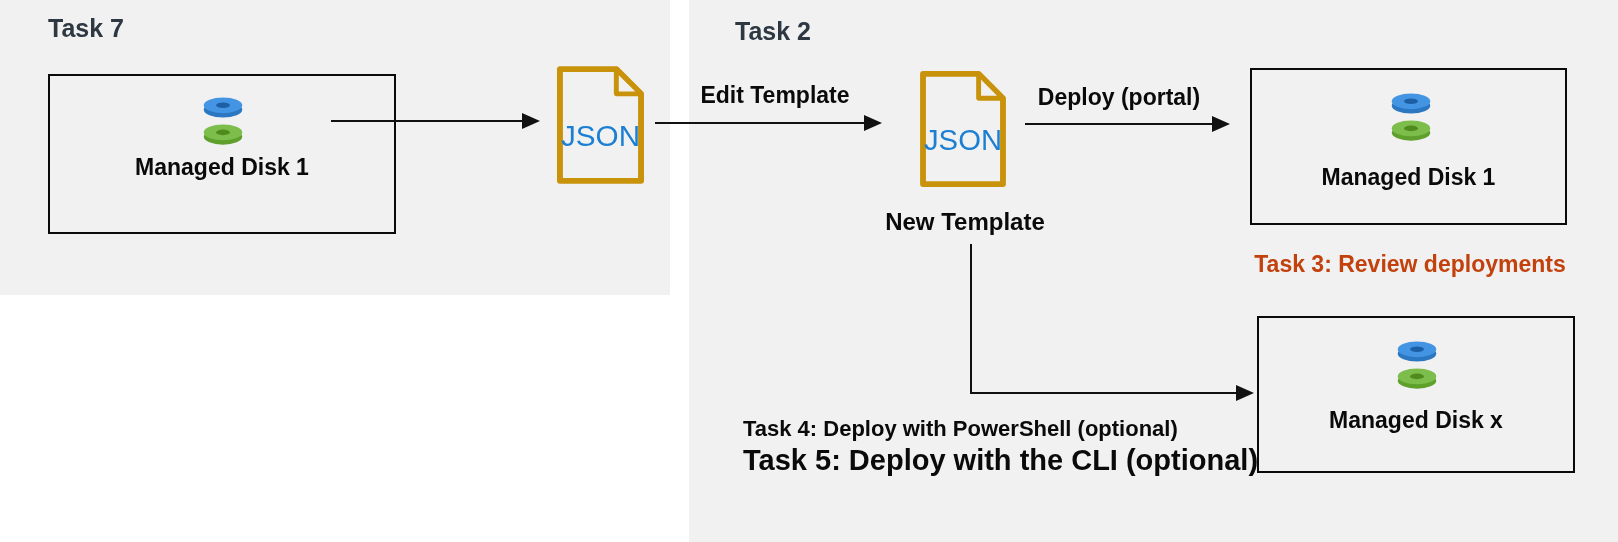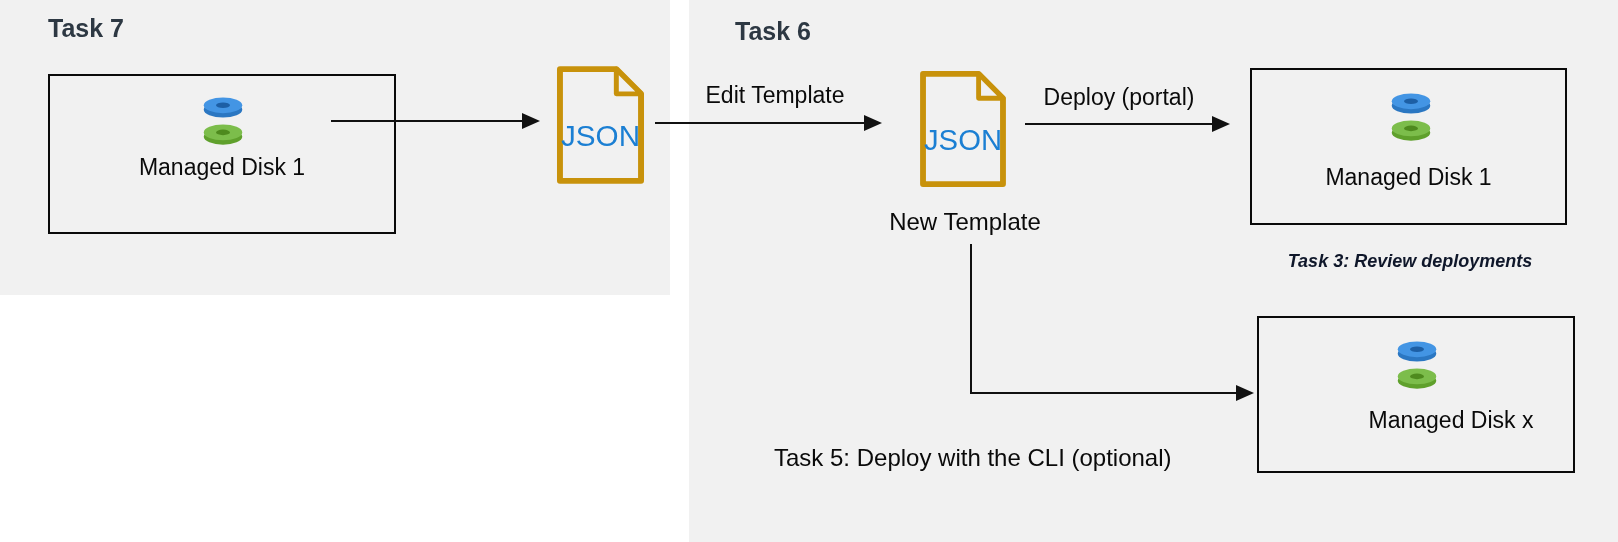--- a/index.html
+++ b/index.html
@@ -12,26 +12,26 @@
   }
   .panel{position:absolute;background:#f1f1f1;}
   #panel-left{left:0;top:0;width:670px;height:295px;}
   #panel-right{left:689px;top:0;width:929px;height:542px;}
   .abs{position:absolute;}
   .task-heading{
     font-size:25px;font-weight:bold;color:#2d3843;
     line-height:1.1;white-space:nowrap;
   }
   .black-label{
-    font-size:23px;font-weight:normal;color:#0a0a0a;
+    font-size:23px;font-weight:bold;color:#0a0a0a;
     line-height:1.1;white-space:nowrap;
   }
   .slate-label{
-    font-size:18px;font-weight:bold;color:#0f172a;
-    line-height:1.1;white-space:nowrap;font-style:italic;
+    font-size:23px;font-weight:bold;color:#c2410c;
+    line-height:1.1;white-space:nowrap;
   }
   .centered{text-align:center;}
   .disk-box{
     position:absolute;
     border:2px solid #0a0a0a;
     background:transparent;
     box-sizing:border-box;
   }
   svg{display:block;}
   .overlay{position:absolute;left:0;top:0;pointer-events:none;}
@@ -57,21 +57,21 @@
     <ellipse cx="32" cy="17" rx="8" ry="3.2" fill="#1d5fa5"></ellipse>
   </svg>
   <div class="abs black-label centered" style="left:48px;top:155px;width:348px;">Managed Disk 1</div>
 
   <svg class="abs" style="left:556px;top:65px;" width="89" height="120" viewBox="0 0 90 121">
     <path d="M4 4 H61 L86 29 V117 H4 Z" fill="#f1f1f1" stroke="#c8920b" stroke-width="6" stroke-linejoin="round"></path>
     <path d="M61 4 V29 H86 Z" fill="#f1f1f1" stroke="#c8920b" stroke-width="5" stroke-linejoin="round"></path>
     <text x="45" y="82" text-anchor="middle" font-size="30" fill="#1b7fd3" font-family="Liberation Sans, sans-serif">JSON</text>
   </svg>
 
-  <div class="abs task-heading" style="left:735px;top:18px;">Task 6</div>
+  <div class="abs task-heading" style="left:735px;top:18px;">Task 2</div>
 
   <div class="abs black-label centered" style="left:675px;top:83px;width:200px;">Edit Template</div>
 
   <svg class="abs" style="left:919px;top:70px;" width="88" height="118" viewBox="0 0 90 121">
     <path d="M4 4 H61 L86 29 V117 H4 Z" fill="#f1f1f1" stroke="#c8920b" stroke-width="6" stroke-linejoin="round"></path>
     <path d="M61 4 V29 H86 Z" fill="#f1f1f1" stroke="#c8920b" stroke-width="5" stroke-linejoin="round"></path>
     <text x="45" y="82" text-anchor="middle" font-size="30" fill="#1b7fd3" font-family="Liberation Sans, sans-serif">JSON</text>
   </svg>
   <div class="abs black-label centered" style="left:1019px;top:85px;width:200px;">Deploy (portal)</div>
 
@@ -92,23 +92,24 @@
 
   <div class="disk-box" style="left:1257px;top:316px;width:318px;height:157px;"></div>
   <svg class="abs" style="left:1389px;top:334px;" width="56" height="62" viewBox="0 0 64 70">
     <ellipse cx="32" cy="53" rx="22" ry="9" fill="#5fa02c"></ellipse>
     <ellipse cx="32" cy="48" rx="22" ry="9" fill="#7cbd4b"></ellipse>
     <ellipse cx="32" cy="48" rx="8" ry="3.2" fill="#4e8a1e"></ellipse>
     <ellipse cx="32" cy="22" rx="22" ry="9" fill="#2b77c2"></ellipse>
     <ellipse cx="32" cy="17" rx="22" ry="9" fill="#4395e4"></ellipse>
     <ellipse cx="32" cy="17" rx="8" ry="3.2" fill="#1d5fa5"></ellipse>
   </svg>
-  <div class="abs black-label centered" style="left:1292px;top:408px;width:318px;">Managed Disk x</div>
+  <div class="abs black-label centered" style="left:1257px;top:408px;width:318px;">Managed Disk x</div>
 
-  <div class="abs black-label" style="left:774px;top:445px;font-size:24px;">Task 5: Deploy with the CLI (optional)</div>
+  <div class="abs black-label" style="left:743px;top:417px;font-size:22px;">Task 4: Deploy with PowerShell (optional)</div>
+  <div class="abs black-label" style="left:743px;top:445px;font-size:29px;">Task 5: Deploy with the CLI (optional)</div>
 
   <svg class="overlay" width="1618" height="542" viewBox="0 0 1618 542">
     <g>
       <line x1="331" y1="121" x2="524" y2="121" stroke="#111111" stroke-width="2"></line>
       <polygon points="540,121 522,113 522,129" fill="#111111"></polygon>
     </g>
     <g>
       <line x1="655" y1="123" x2="866" y2="123" stroke="#111111" stroke-width="2"></line>
       <polygon points="882,123 864,115 864,131" fill="#111111"></polygon>
     </g>

